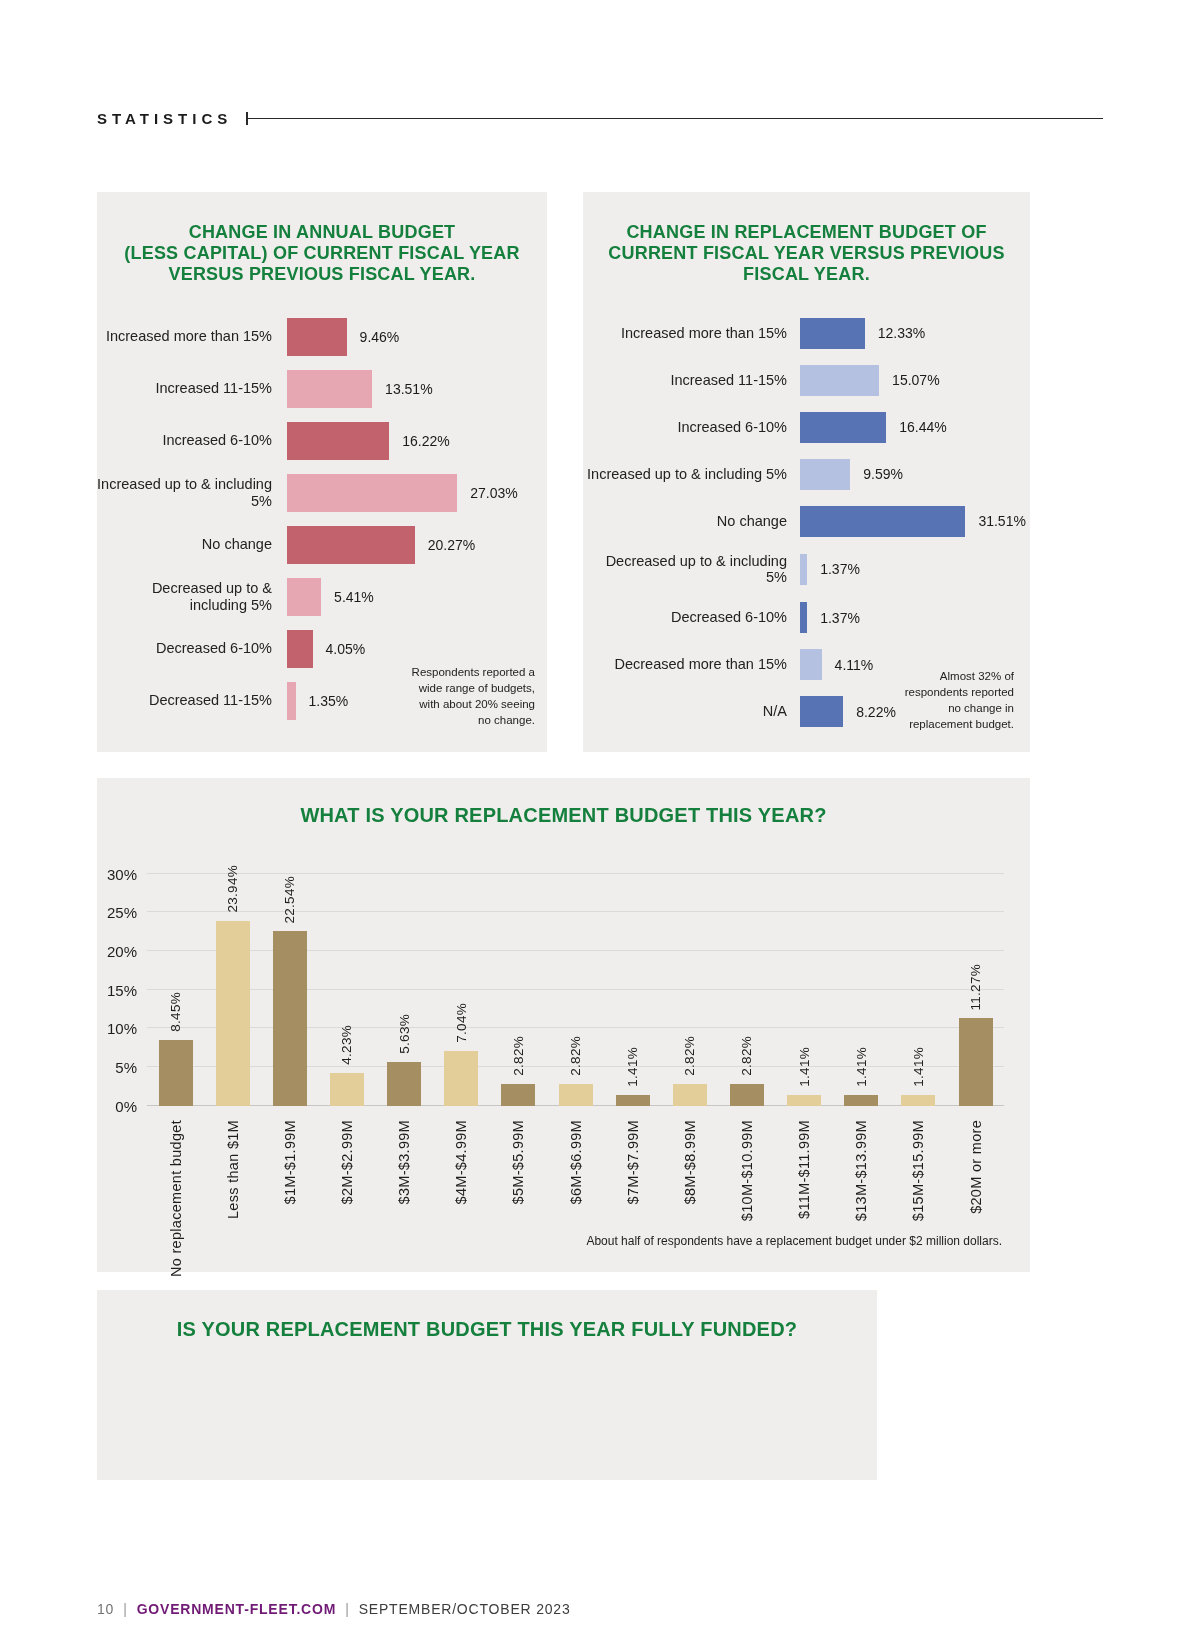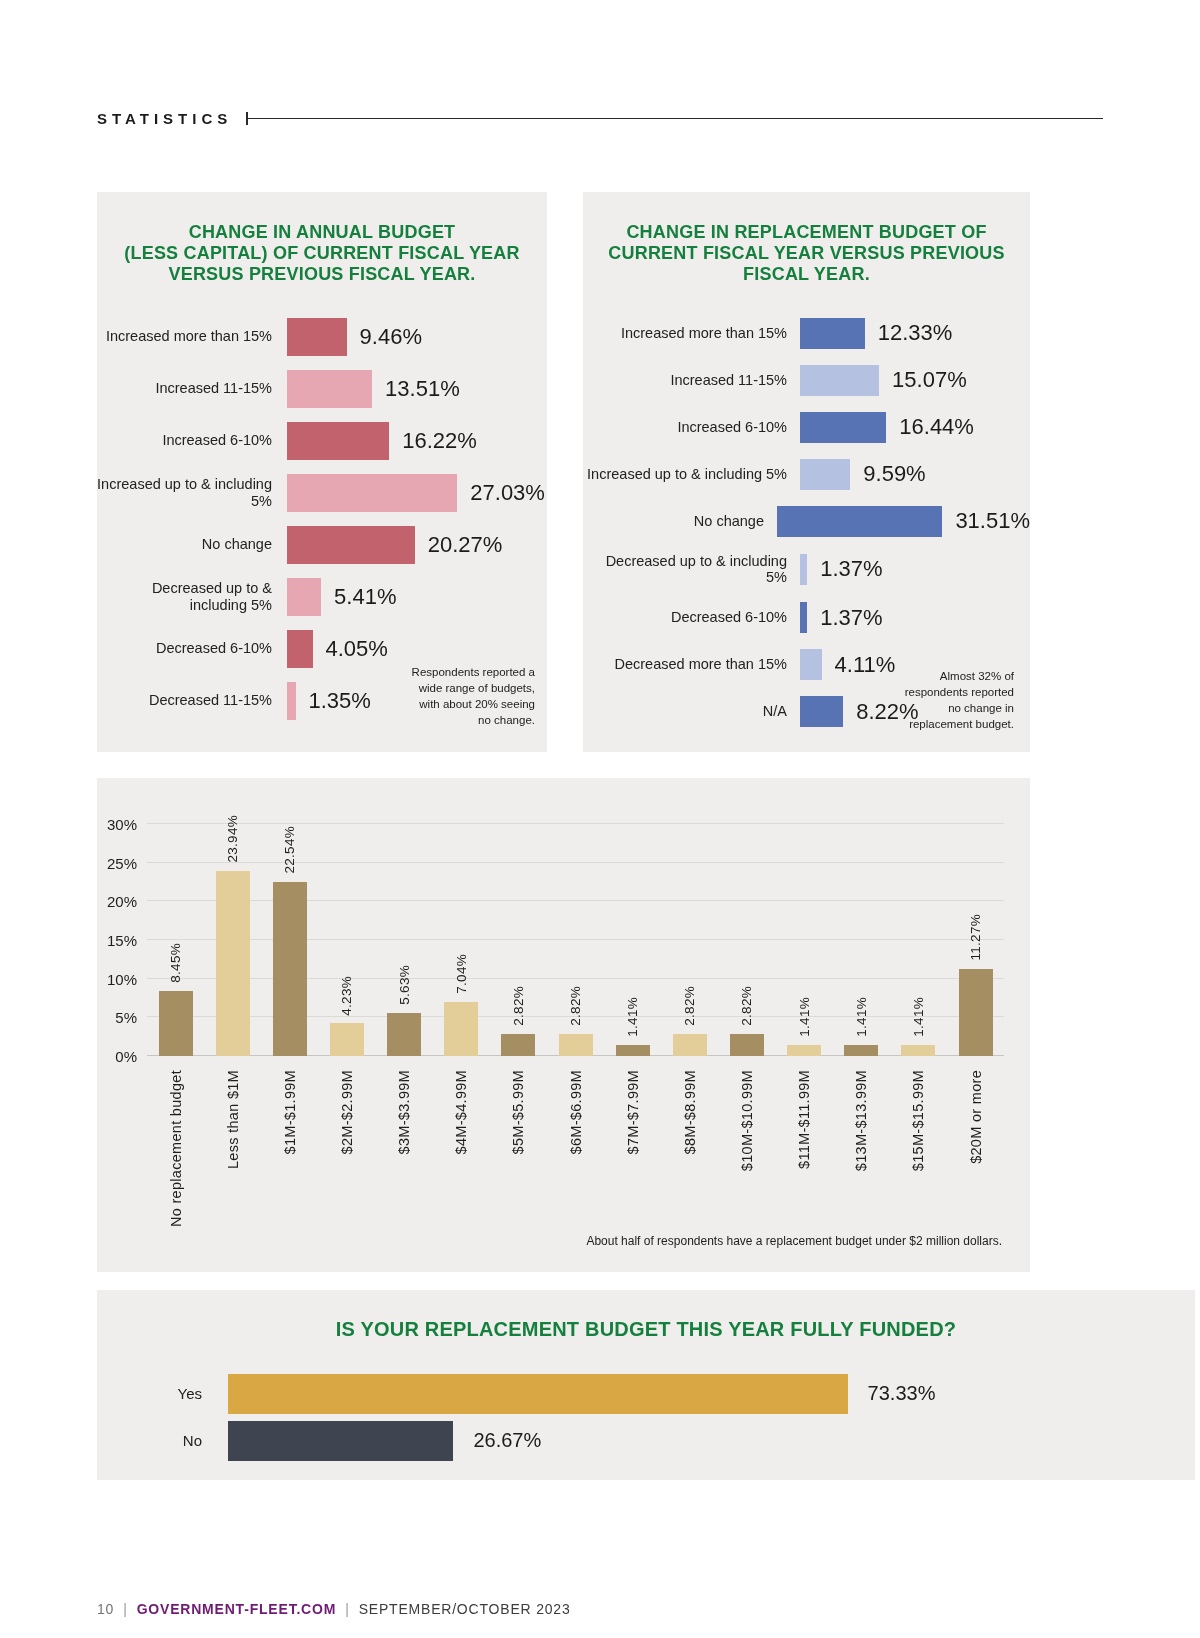--- a/index.html
+++ b/index.html
@@ -14,36 +14,36 @@
   .header-rule { flex:1; height:0; border-top:1.5px solid #2a2a2a; }
 
   
   .panel { position:absolute; background:#efeeec; }
   .panel-title { font-weight:700; font-size:18px; line-height:1.18; text-align:center; white-space:pre-line; color:#15803d; letter-spacing:0.2px; }
   .panel-note { position:absolute; font-size:11.5px; line-height:1.4; text-align:right; color:#222; white-space:pre-line; }
 
   .panel1 { left:97px; top:192px; width:450px; height:560px; }
   .panel2 { left:583px; top:192px; width:447px; height:560px; }
   .panel3 { left:97px; top:778px; width:933px; height:494px; }
-  .panel4 { left:97px; top:1290px; width:1098px; height:190px; }
+  .panel4 { left:97px; top:1290px; width:780px; height:190px; }
 
   .panel1 .panel-title { margin:30px 20px 0; }
   .panel2 .panel-title { margin:30px 14px 16px;text-align:center; }
   .panel3 .panel-title { margin:26px 20px 0; font-size:20px; }
   .panel4 .panel-title { margin:28px 20px 0; font-size:20px; }
 
   
   .hbar-rows { margin-top:32px; }
   .hbar-row { display:flex; align-items:center; }
   .hbar-label { text-align:right; font-size:14.5px; line-height:1.15; color:#222; }
   .panel1 .hbar-label { width:190px; padding-right:15px; }
   .panel2 .hbar-label { width:217px; padding-right:13px; }
   .panel4 .hbar-label { width:131px; padding-right:26px; font-size:15px; }
   .hbar-bar { flex:none; }
-  .hbar-value { margin-left:13px; font-size:22px; color:#1b1b1b; }
+  .hbar-value { margin-left:13px; font-size:14px; color:#1b1b1b; }
   .panel1 .hbar-row { margin-bottom:14px; }
   .panel2 .hbar-row { margin-bottom:16px; }
   .panel4 .hbar-row { margin-bottom:7px; }
   .panel4 .hbar-value { font-size:20px; margin-left:20px; }
 
   .panel1 .panel-note { right:12px; bottom:24px; width:140px; }
   .panel2 .panel-note { right:16px; bottom:20px; width:152px; }
   .panel3 .panel-note { right:28px; bottom:22px; width:420px; font-size:12px; }
 
   
@@ -185,20 +185,21 @@
           <div class="hbar-value">8.22%</div>
         </div>
       </div>
     <div class="panel-note">Almost 32% of
 respondents reported
 no change in
 replacement budget.</div>
   </section>
 
   <section class="panel panel3">
+    <h2 class="panel-title">WHAT IS YOUR REPLACEMENT BUDGET THIS YEAR?</h2>
     <div class="vchart">
       <div class="vplot" id="chart3-plot">
           <div class="gridline base" style="bottom: 0px;"></div>
           <div class="y-tick" style="bottom: -9px;">0%</div>
           <div class="gridline" style="bottom: 38.6667px;"></div>
           <div class="y-tick" style="bottom: 29.6667px;">5%</div>
           <div class="gridline" style="bottom: 77.3333px;"></div>
           <div class="y-tick" style="bottom: 68.3333px;">10%</div>
           <div class="gridline" style="bottom: 116px;"></div>
           <div class="y-tick" style="bottom: 107px;">15%</div>
@@ -347,32 +348,20 @@
           <div class="vxlabel">
             <span>$20M or more</span>
           </div>
         </div>
     </div>
     <div class="panel-note">About half of respondents have a replacement budget under $2 million dollars.</div>
   </section>
 
   <section class="panel panel4">
     <h2 class="panel-title">IS YOUR REPLACEMENT BUDGET THIS YEAR FULLY FUNDED?</h2>
-    <div class="hbar-rows" id="chart4-rows">
-        <div class="hbar-row">
-          <div class="hbar-label">Yes</div>
-          <div class="hbar-bar" style="width: 619.6px; height: 40px; background: rgb(217, 168, 69);"></div>
-          <div class="hbar-value">73.33%</div>
-        </div>
-        <div class="hbar-row">
-          <div class="hbar-label">No</div>
-          <div class="hbar-bar" style="width: 225.4px; height: 40px; background: rgb(62, 69, 81);"></div>
-          <div class="hbar-value">26.67%</div>
-        </div>
-      </div>
   </section>
 
   <div class="footer">
     <span class="pgnum">10</span>
     <span class="sep">|</span>
     <span class="site">GOVERNMENT-FLEET.COM</span>
     <span class="sep">|</span>
     <span class="issue">SEPTEMBER/OCTOBER 2023</span>
   </div>
 

